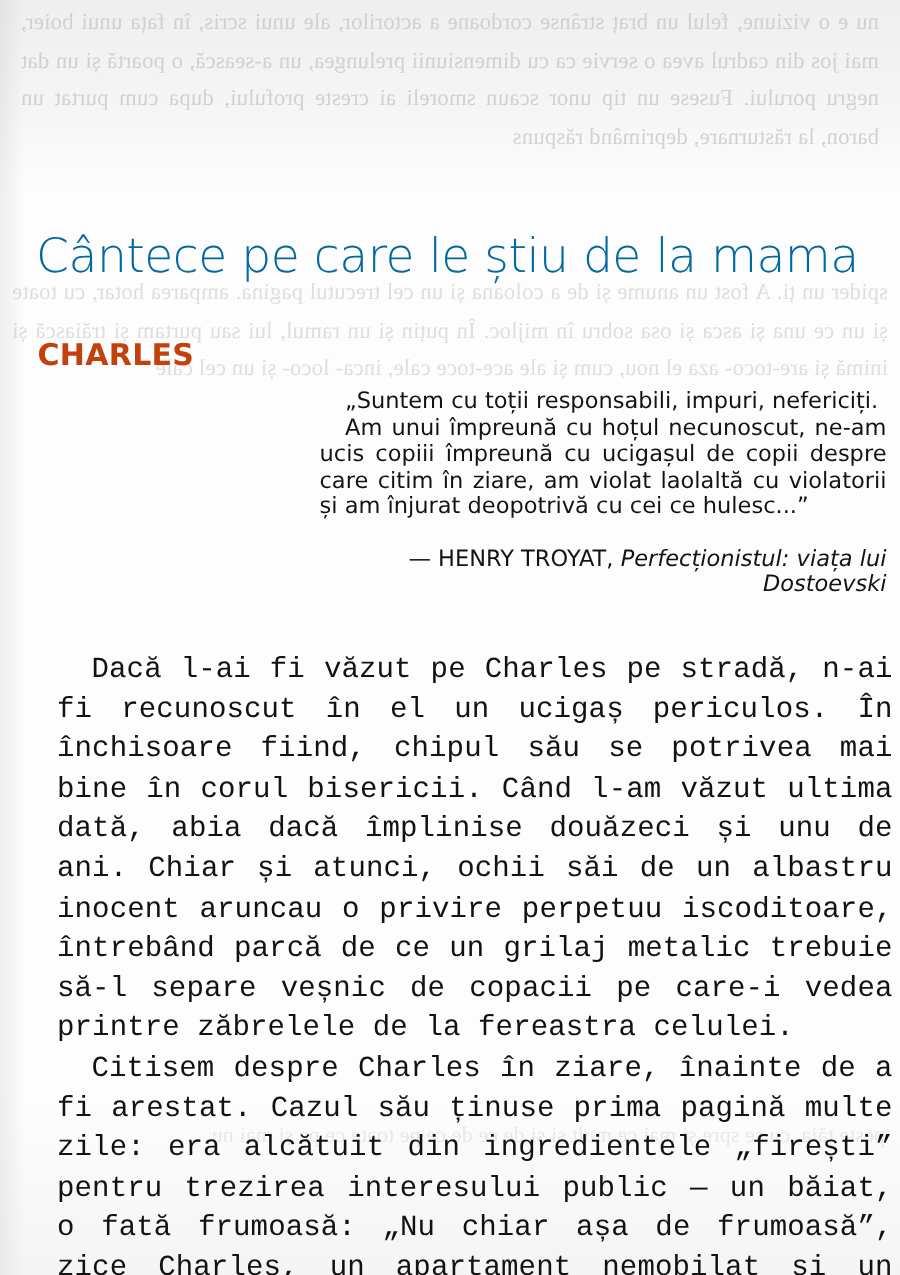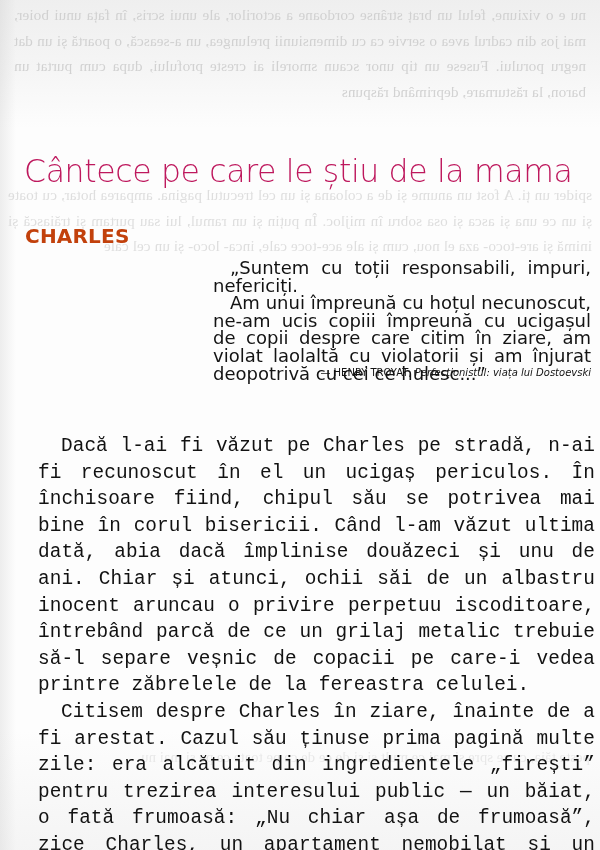--- a/index.html
+++ b/index.html
@@ -108,21 +108,21 @@
   .chapter-title {
     position: absolute;
     left: 24px;
     top: 131px;
     width: 560px;
     font-family: "DejaVu Sans", sans-serif;
     font-weight: 300;
     font-size: 31.5px;
     line-height: 38px;
     letter-spacing: -0.35px;
-    color: #be185d;
+    color: #0369a1;
     white-space: nowrap;
   }
 
   .chapter-subject {
     position: absolute;
     left: 25px;
     top: 224px;
     font-family: "DejaVu Sans", sans-serif;
     font-weight: 600;
     font-size: 20px;
@@ -130,21 +130,21 @@
     color: #c2410c;
   }
 
   
   .epigraph {
     position: absolute;
     left: 213px;
     top: 259px;
     width: 378px;
     font-family: "DejaVu Sans", sans-serif;
-    font-size: 18px;
+    font-size: 15px;
     line-height: 17.6px;
     color: #131313;
     text-align: justify;
     text-justify: inter-word;
   }
 
   .epigraph p {
     margin: 0;
     text-indent: 17px;
   }
@@ -152,21 +152,21 @@
   .epigraph p.first {
     text-indent: 17px;
   }
 
   .epigraph-source {
     position: absolute;
     left: 213px;
     top: 364px;
     width: 378px;
     font-family: "DejaVu Sans", sans-serif;
-    font-size: 10px;
+    font-size: 15px;
     line-height: 17px;
     color: #131313;
     text-align: right;
   }
 
   .epigraph-source .work {
     font-style: italic;
   }
 
   

